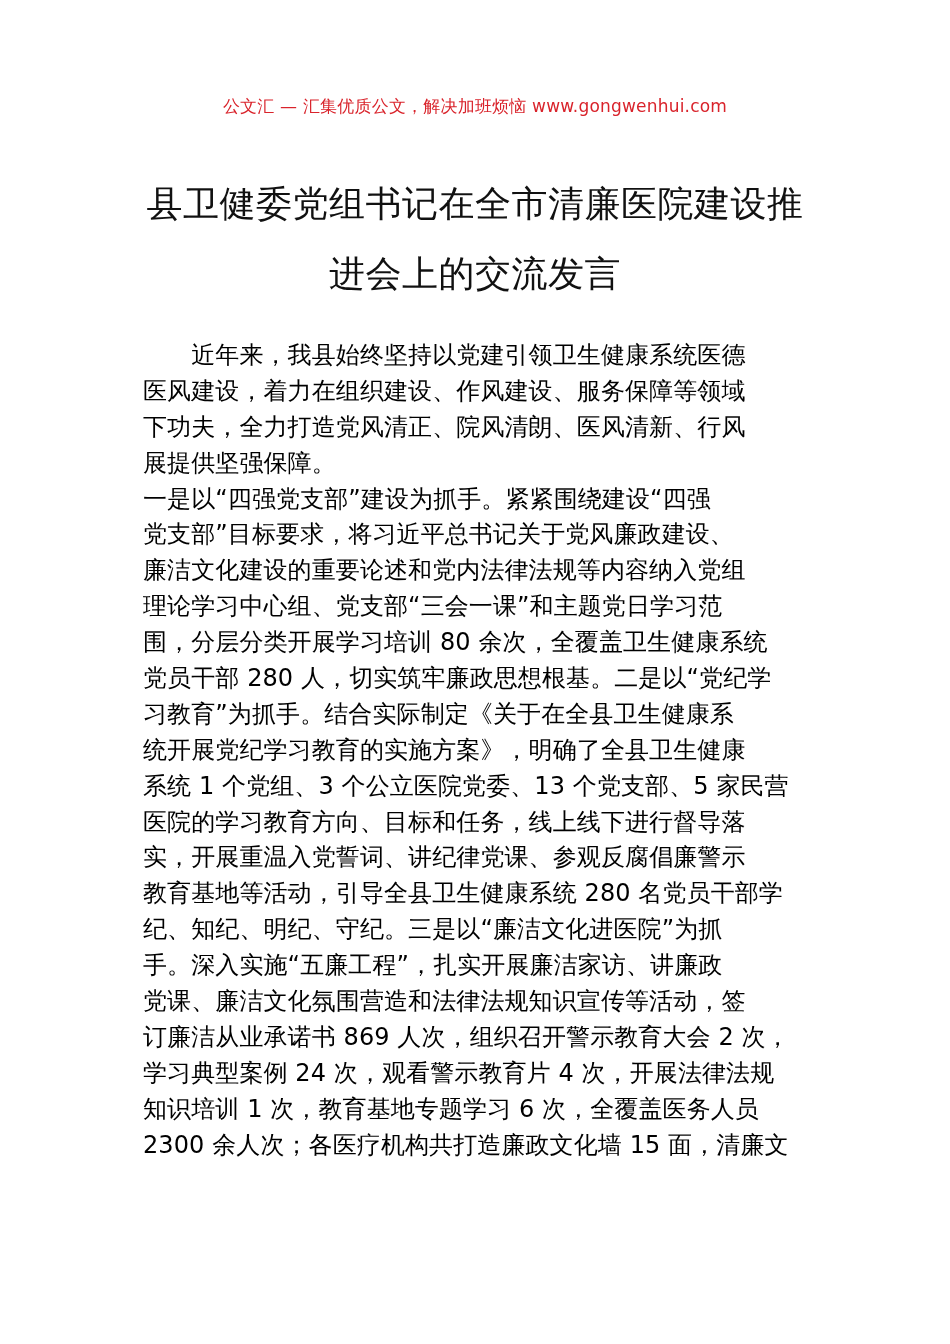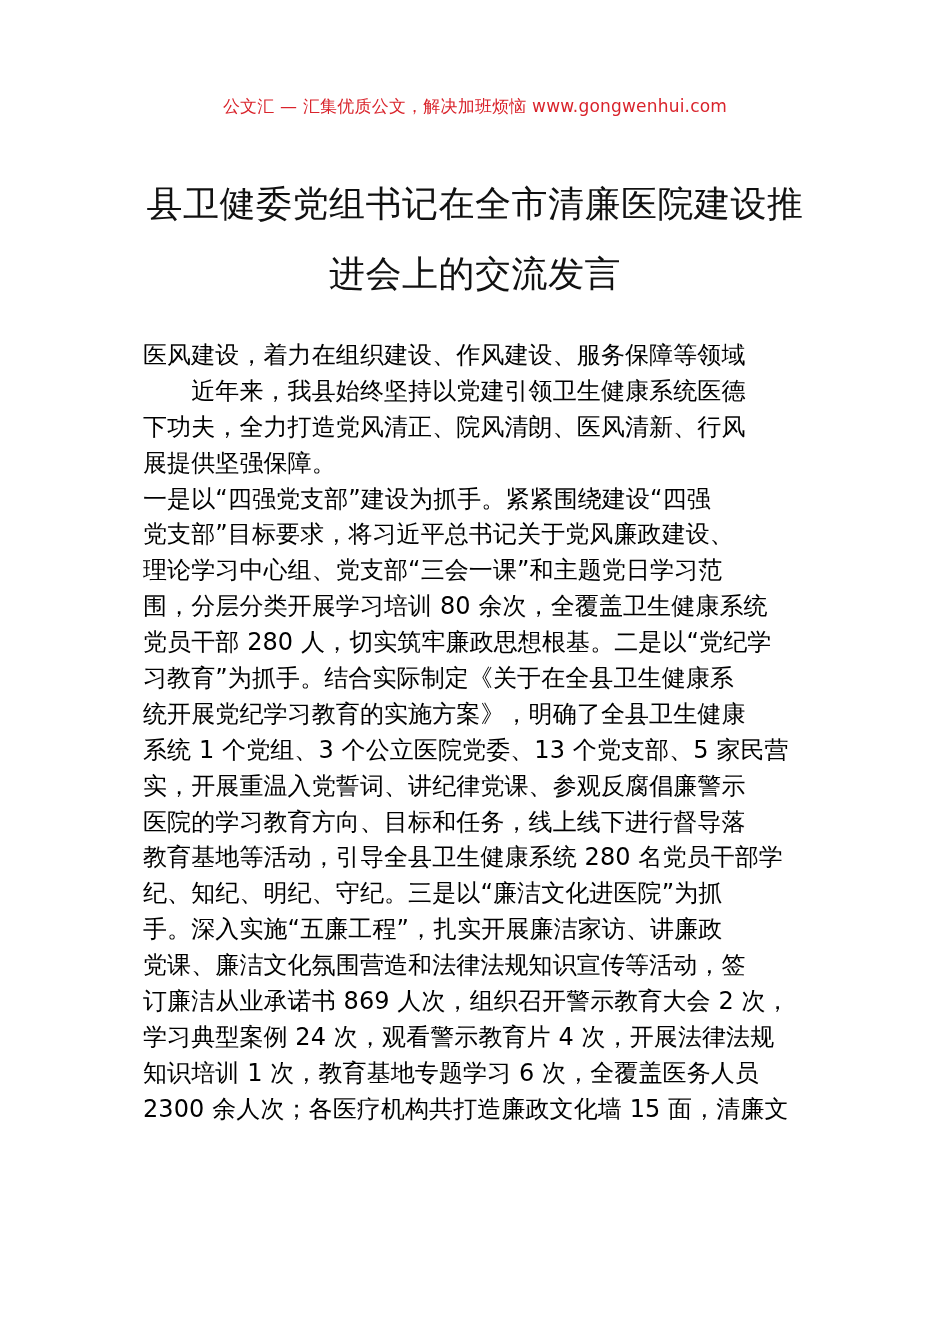--- a/index.html
+++ b/index.html
@@ -17,34 +17,35 @@
 </style>
 </head>
 <body>
 
 <div class="header">公文汇 — 汇集优质公文，解决加班烦恼 www.gongwenhui.com</div>
 
 <div class="title t1">县卫健委党组书记在全市清廉医院建设推</div>
 <div class="title t2">进会上的交流发言</div>
 
 <div class="body">
+  <div class="line">　　近年来，我县始终坚持以党建引领卫生健康系统医德</div>
   <div class="line">医风建设，着力在组织建设、作风建设、服务保障等领域</div>
-  <div class="line">　　近年来，我县始终坚持以党建引领卫生健康系统医德</div>
   <div class="line">下功夫，全力打造党风清正、院风清朗、医风清新、行风</div>
   <div class="line">展提供坚强保障。</div>
   <div class="line">一是以“四强党支部”建设为抓手。紧紧围绕建设“四强</div>
   <div class="line">党支部”目标要求，将习近平总书记关于党风廉政建设、</div>
+  <div class="line">廉洁文化建设的重要论述和党内法律法规等内容纳入党组</div>
   <div class="line">理论学习中心组、党支部“三会一课”和主题党日学习范</div>
   <div class="line">围，分层分类开展学习培训 80 余次，全覆盖卫生健康系统</div>
   <div class="line">党员干部 280 人，切实筑牢廉政思想根基。二是以“党纪学</div>
   <div class="line">习教育”为抓手。结合实际制定《关于在全县卫生健康系</div>
   <div class="line">统开展党纪学习教育的实施方案》，明确了全县卫生健康</div>
   <div class="line">系统 1 个党组、3 个公立医院党委、13 个党支部、5 家民营</div>
+  <div class="line">医院的学习教育方向、目标和任务，线上线下进行督导落</div>
   <div class="line">实，开展重温入党誓词、讲纪律党课、参观反腐倡廉警示</div>
-  <div class="line">医院的学习教育方向、目标和任务，线上线下进行督导落</div>
   <div class="line">教育基地等活动，引导全县卫生健康系统 280 名党员干部学</div>
   <div class="line">纪、知纪、明纪、守纪。三是以“廉洁文化进医院”为抓</div>
   <div class="line">手。深入实施“五廉工程”，扎实开展廉洁家访、讲廉政</div>
   <div class="line">党课、廉洁文化氛围营造和法律法规知识宣传等活动，签</div>
   <div class="line">订廉洁从业承诺书 869 人次，组织召开警示教育大会 2 次，</div>
   <div class="line">学习典型案例 24 次，观看警示教育片 4 次，开展法律法规</div>
   <div class="line">知识培训 1 次，教育基地专题学习 6 次，全覆盖医务人员</div>
   <div class="line">2300 余人次；各医疗机构共打造廉政文化墙 15 面，清廉文</div>
 </div>
 

